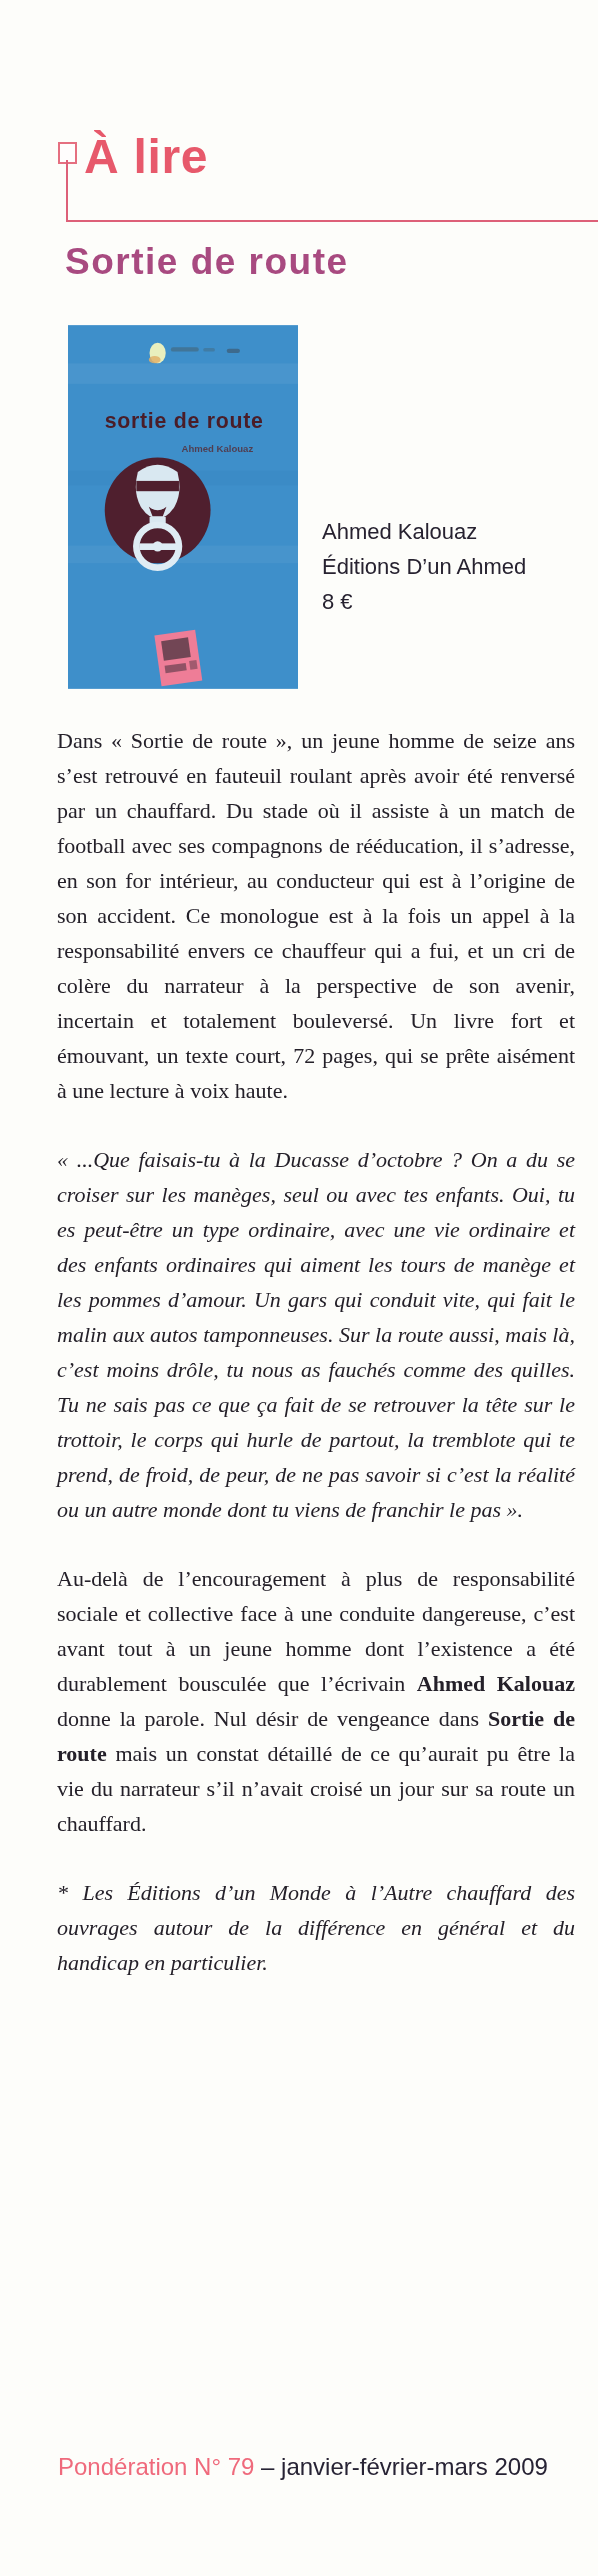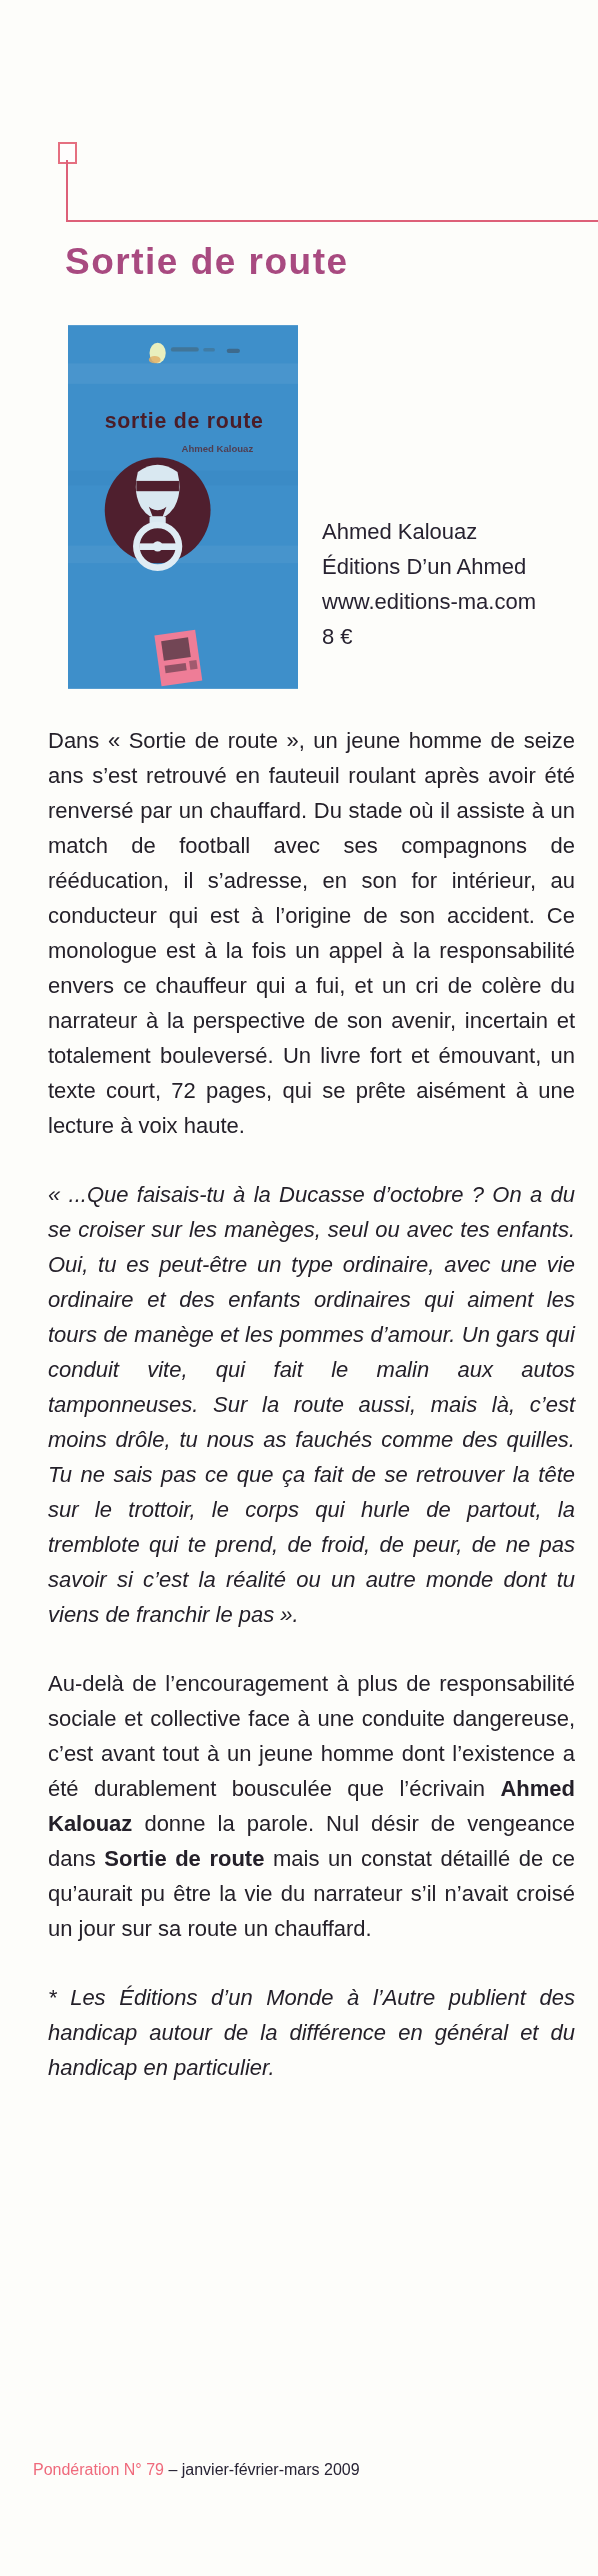--- a/index.html
+++ b/index.html
@@ -35,37 +35,38 @@
   .book-info{
     position:absolute;left:322px;top:514px;
     font-size:22px;line-height:35px;color:#272230;
   }
   
   .body-text{
     position:absolute;left:48px;top:723px;width:527px;
     font-size:22px;line-height:35px;
     text-align:justify;color:#242029;
   }
-  .body-text p{margin:0 0 34px 0;}
+  .body-text p{margin:0 0 34px 9px;font-family:Liberation Serif, serif;}
   .quote{font-style:italic;}
   .footnote{font-style:italic;margin-top:8.8px;}
   .bold{font-weight:bold;}
   
-  .footer{position:absolute;left:33px;top:2453px;font-size:16px;white-space:nowrap;margin-top:8px;}
+  .footer{position:absolute;left:58px;top:2453px;font-size:24px;white-space:nowrap;}
   .footer .journal{color:#ef6a7c;}
   .footer .issue-date{color:#272334;}
 </style>
 </head>
 <body>
 
 <div class="page">
 
   <div class="decor-square"></div>
   <div class="decor-vline"></div>
   <div class="decor-hline"></div>
+  <h1 class="section-title">À lire</h1>
 
   <h2 class="article-title">Sortie de route</h2>
 
   <div class="book-cover">
     <svg width="230" height="364" viewBox="0 0 313 495">
       <rect width="313" height="495" fill="#3e8fca"></rect>
       <rect y="52" width="313" height="28" fill="#ffffff" opacity="0.06"></rect>
       <rect y="198" width="313" height="20" fill="#06355f" opacity="0.04"></rect>
       <rect y="300" width="313" height="24" fill="#ffffff" opacity="0.05"></rect>
       <g>
@@ -92,29 +93,28 @@
         <rect x="130" y="427" width="37" height="27" fill="#43303c" opacity="0.72"></rect>
         <rect x="130" y="461" width="29" height="10" fill="#43303c" opacity="0.55"></rect>
         <rect x="164" y="459" width="10" height="12" fill="#43303c" opacity="0.45"></rect>
       </g>
     </svg>
   </div>
 
   <div class="book-info">
     <div>Ahmed Kalouaz</div>
     <div>Éditions D’un Ahmed</div>
-    <div>www.editions-ma.com</div>
     <div>8 €</div>
   </div>
 
   <div class="body-text">
     <p>Dans « Sortie de route », un jeune homme de seize ans s’est retrouvé en fauteuil roulant après avoir été renversé par un chauffard. Du stade où il assiste à un match de football avec ses compagnons de rééducation, il s’adresse, en son for intérieur, au conducteur qui est à l’origine de son accident. Ce monologue est à la fois un appel à la responsabilité envers ce chauffeur qui a fui, et un cri de colère du narrateur à la perspective de son avenir, incertain et totalement bouleversé. Un livre fort et émouvant, un texte court, 72 pages, qui se prête aisément à une lecture à voix haute.</p>
     <p class="quote">« ...Que faisais-tu à la Ducasse d’octobre ? On a du se croiser sur les manèges, seul ou avec tes enfants. Oui, tu es peut-être un type ordinaire, avec une vie ordinaire et des enfants ordinaires qui aiment les tours de manège et les pommes d’amour. Un gars qui conduit vite, qui fait le malin aux autos tamponneuses. Sur la route aussi, mais là, c’est moins drôle, tu nous as fauchés comme des quilles. Tu ne sais pas ce que ça fait de se retrouver la tête sur le trottoir, le corps qui hurle de partout, la tremblote qui te prend, de froid, de peur, de ne pas savoir si c’est la réalité ou un autre monde dont tu viens de franchir le pas ».</p>
     <p><span>Au-delà de l’encouragement à plus de responsabilité sociale et collective face à une conduite dangereuse, c’est avant tout à un jeune homme dont l’existence a été durablement bousculée que l’écrivain </span><span class="bold">Ahmed Kalouaz</span><span> donne la parole. Nul désir de vengeance dans </span><span class="bold">Sortie de route</span><span> mais un constat détaillé de ce qu’aurait pu être la vie du narrateur s’il n’avait croisé un jour sur sa route un chauffard.</span></p>
-    <p class="footnote">* Les Éditions d’un Monde à l’Autre publient des handicap autour de la différence en général et du handicap en particulier.</p>
+    <p class="footnote">* Les Éditions d’un Monde à l’Autre chauffard des ouvrages autour de la différence en général et du handicap en particulier.</p>
   </div>
 
   <div class="footer">
     <span class="journal">Pondération N° 79</span>
     <span class="issue-date">– janvier-février-mars 2009</span>
   </div>
 
 </div>
 
 

